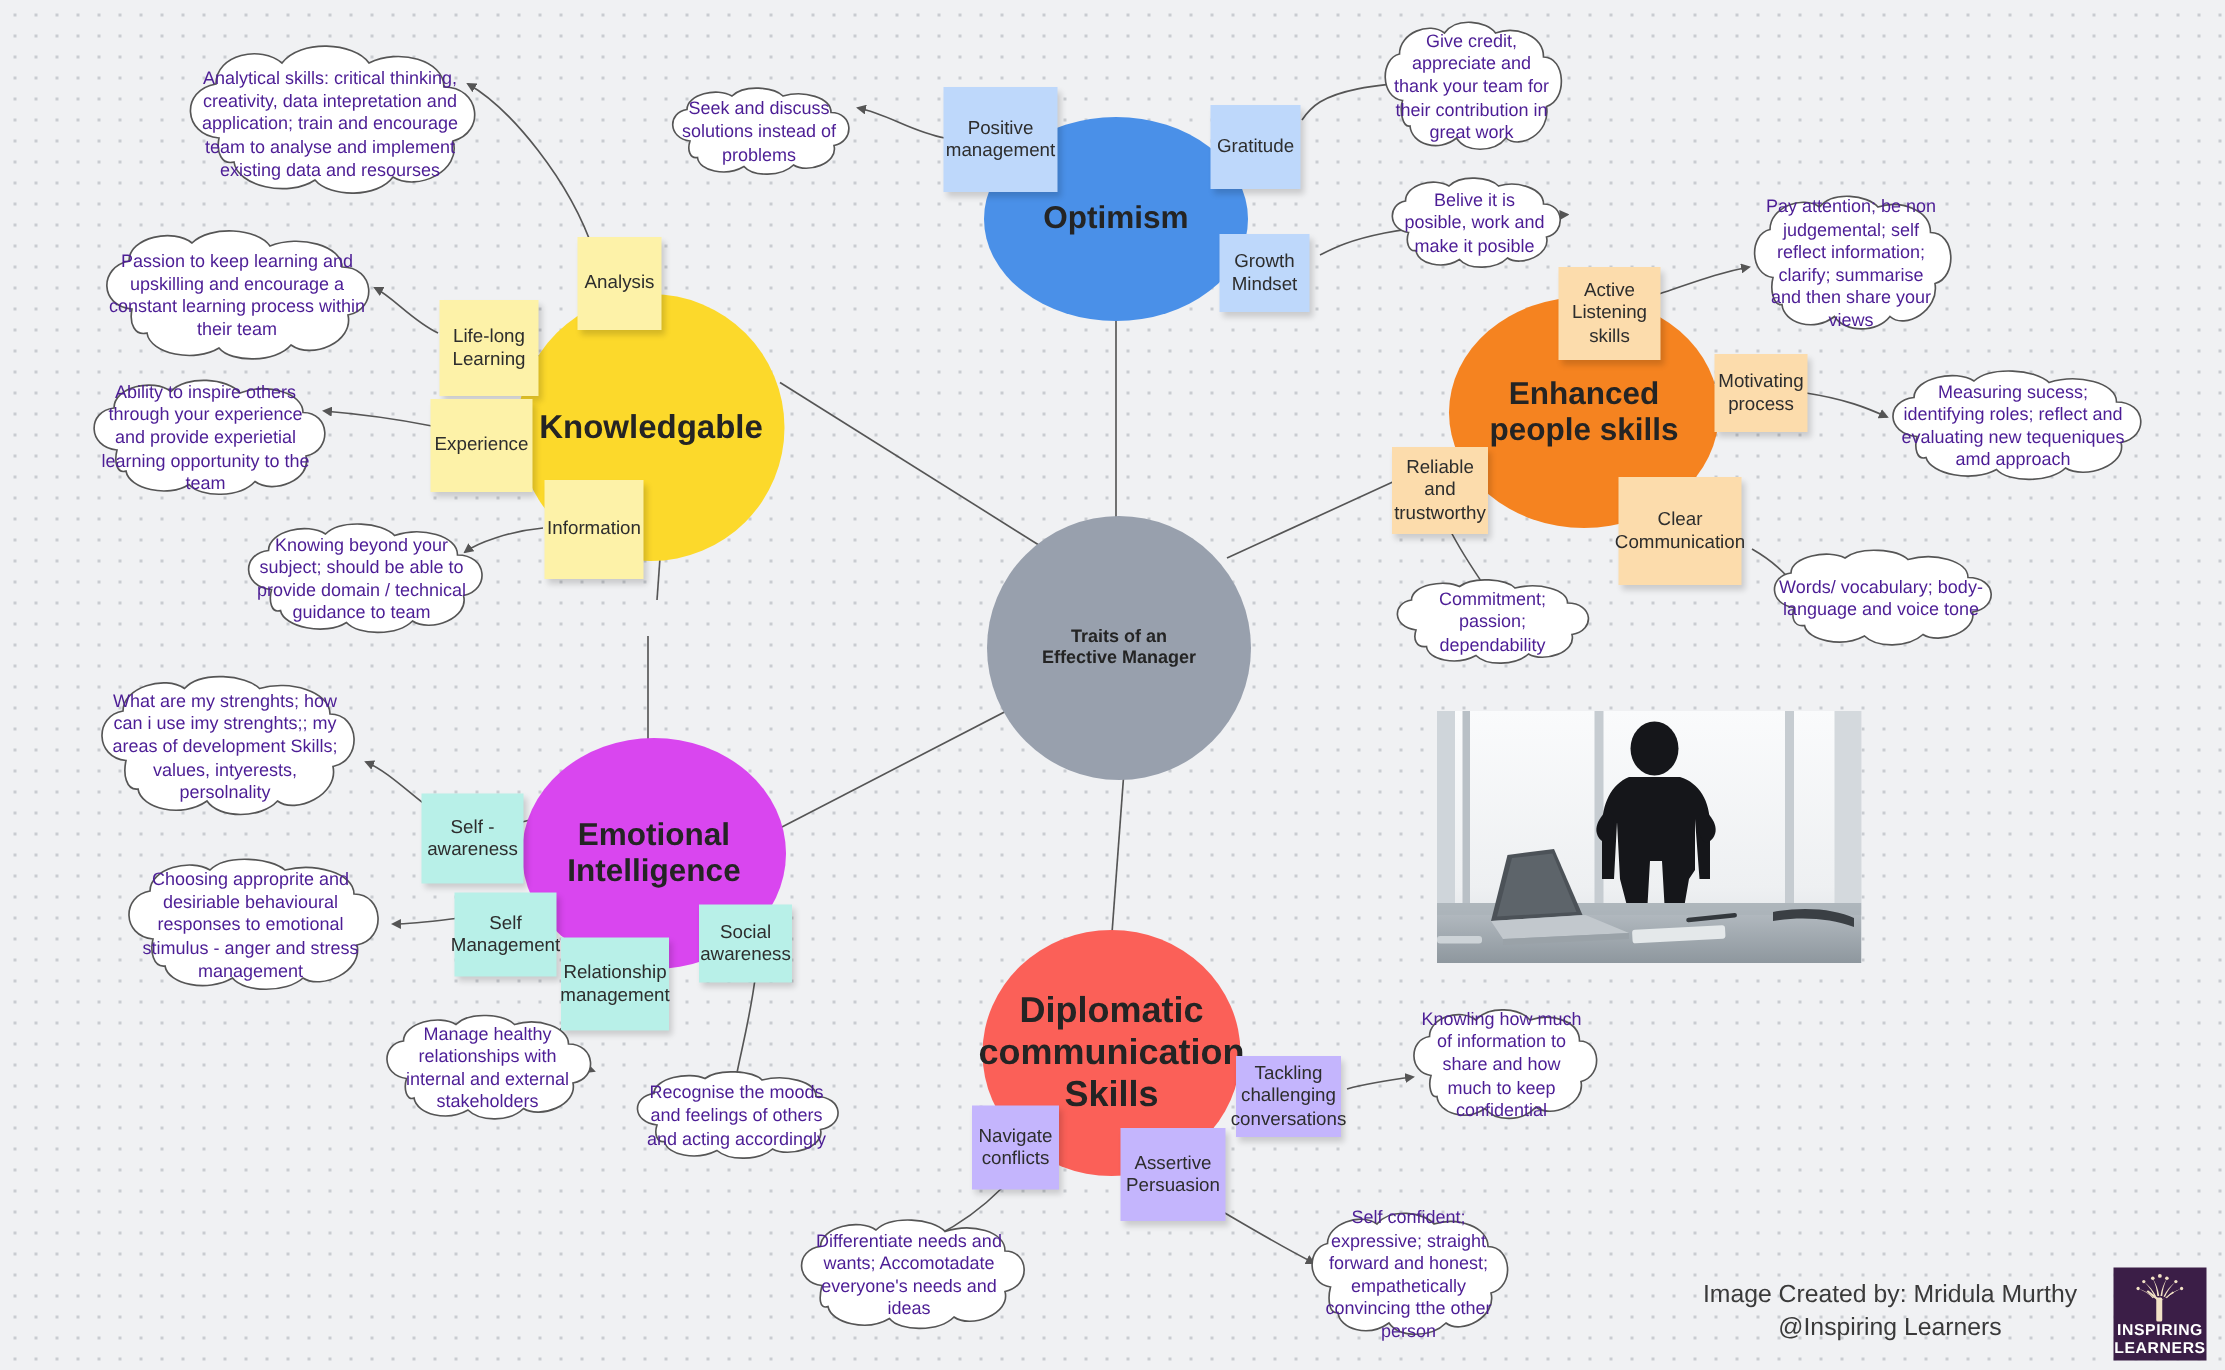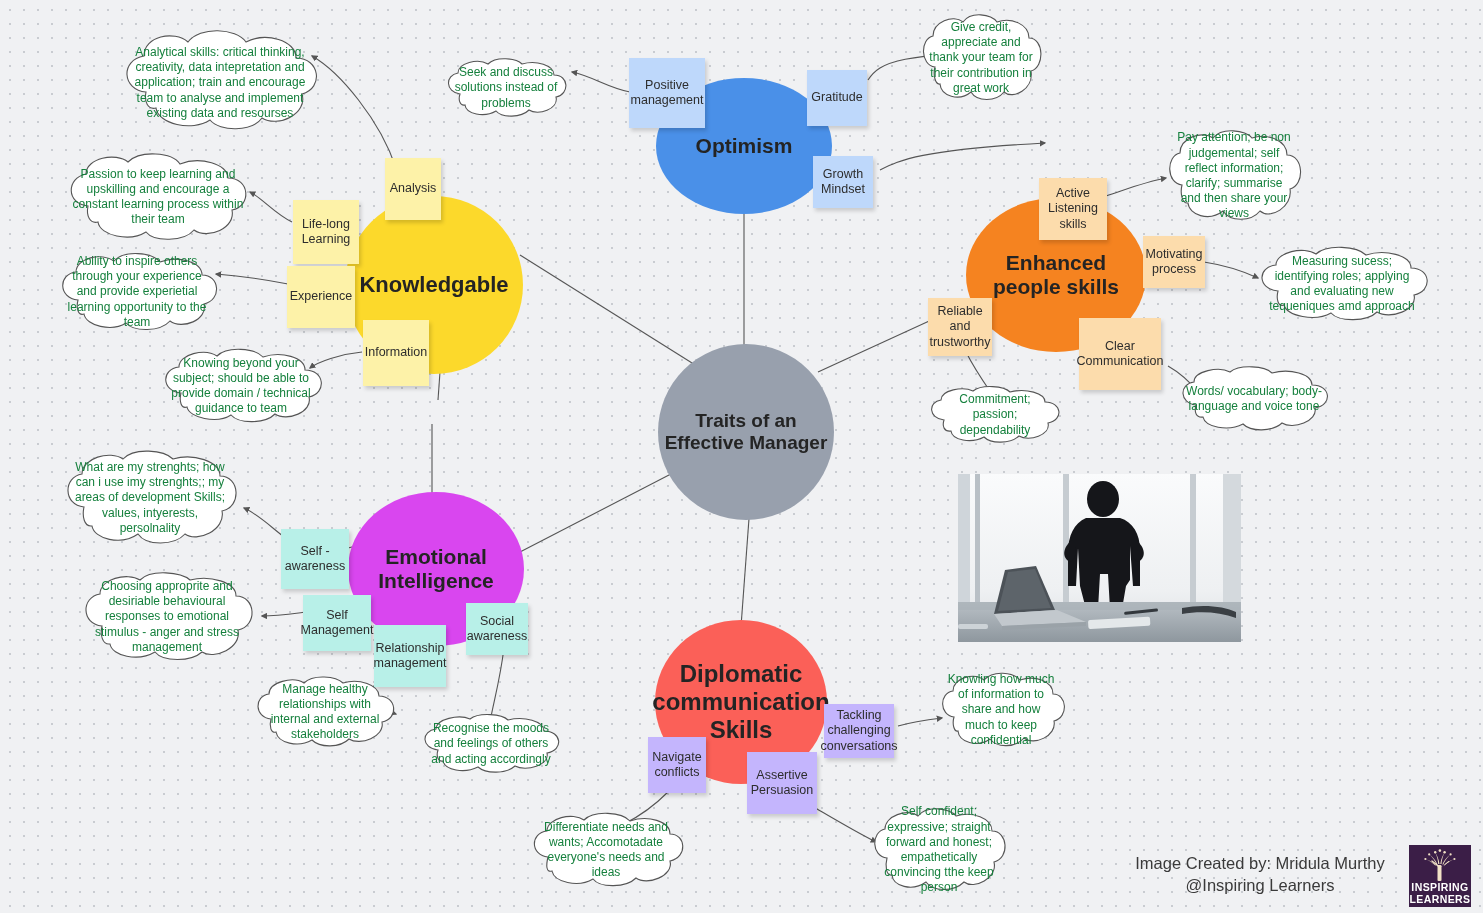--- a/index.html
+++ b/index.html
@@ -15,21 +15,21 @@
   #canvas{position:relative;width:1483px;height:913px;}
   svg.links{position:absolute;left:0;top:0;width:1483px;height:913px;pointer-events:none;}
 
   
   .hub{
     position:absolute;border-radius:50%;
     display:flex;align-items:center;justify-content:center;text-align:center;
     font-weight:bold;line-height:1.16;color:#242424;
     box-sizing:border-box;padding:6px;
   }
-  .hub-center{background:#98a0ad;font-size:19px;align-items:center;}
+  .hub-center{background:#98a0ad;font-size:12px;align-items:center;}
   .hub-know{background:#fcd92b;font-size:22px;}
   .hub-opt{background:#4a90e8;font-size:21px;}
   .hub-people{background:#f58320;font-size:21px;}
   .hub-ei{background:#d946ef;font-size:21px;}
   .hub-dip{background:#fb6058;font-size:24px;}
 
   
   .note{
     position:absolute;box-sizing:border-box;
     display:flex;align-items:center;justify-content:center;text-align:center;
@@ -41,21 +41,21 @@
   .n-orange{background:#fcdcac;}
   .n-teal{background:#b8f0e8;}
   .n-pink{background:#c4b5fd;}
 
   
   .cloudwrap{position:absolute;}
   .cloudwrap svg{position:absolute;left:0;top:0;overflow:visible;}
   .cloudtext{
     position:absolute;left:0;top:0;width:100%;height:100%;
     display:flex;align-items:center;justify-content:center;text-align:center;
-    font-size:12px;line-height:1.27;color:#15803d;box-sizing:border-box;padding:0 14px;
+    font-size:12px;line-height:1.27;color:#4c1d95;box-sizing:border-box;padding:0 14px;
   }
 
   
   .photo{position:absolute;overflow:hidden;background:#d8dde2;}
   .photo svg{display:block;}
 
   
   .credit{
     position:absolute;text-align:center;font-size:16.5px;line-height:1.35;color:#3a3a3a;
   }
@@ -198,20 +198,26 @@
         <path d="M20 36 C5 34 5 17 18 15 C18 5 38 0 48 6 C56 -2 76 0 82 6 C96 2 114 7 114 17 C129 17 130 36 116 39 C119 51 98 58 89 52 C81 60 62 60 56 53 C44 60 26 56 25 47 C20 48 18 42 20 36 Z" fill="#fff" stroke="#555" stroke-width="1.1"></path>
       </svg>
     <div class="cloudtext">Seek and discuss solutions instead of problems</div>
   </div>
   <div class="cloudwrap" style="left:915px;top:14px;width:132px;height:88px;">
     <svg width="132" height="88" viewBox="0 0 132 88">
         <path d="M20 53 C5 51 5 25 18 22 C18 8 38 0 48 8 C56 -3 76 0 82 8 C96 3 114 10 114 24 C129 24 130 53 116 57 C119 75 98 86 89 78 C81 88 62 88 56 78 C44 88 26 82 25 70 C20 71 18 60 20 53 Z" fill="#fff" stroke="#555" stroke-width="1.1"></path>
       </svg>
     <div class="cloudtext">Give credit, appreciate and thank your team for their contribution in great work</div>
   </div>
+  <div class="cloudwrap" style="left:920px;top:118px;width:126px;height:62px;">
+    <svg width="126" height="62" viewBox="0 0 126 62">
+        <path d="M19 37 C5 35 5 18 17 16 C17 5 36 0 46 6 C54 -2 73 0 79 6 C92 2 109 8 109 18 C123 18 124 37 111 40 C114 52 94 60 85 54 C77 62 59 62 53 55 C42 62 25 58 24 49 C19 50 17 43 19 37 Z" fill="#fff" stroke="#555" stroke-width="1.1"></path>
+      </svg>
+    <div class="cloudtext">Belive it is posible, work and make it posible</div>
+  </div>
 
   <div class="hub hub-people" style="left:966px;top:198px;width:180px;height:154px;">
     <span>Enhanced people skills</span>
   </div>
   <div class="note n-orange" style="left:1039px;top:178px;width:68px;height:62px;">
     <span style="white-space:pre-line;">Active
 Listening
 skills</span>
   </div>
   <div class="note n-orange" style="left:1143px;top:236px;width:62px;height:52px;">
@@ -231,21 +237,21 @@
   <div class="cloudwrap" style="left:1160px;top:130px;width:148px;height:92px;">
     <svg width="148" height="92" viewBox="0 0 148 92">
         <path d="M22 55 C6 53 6 26 20 23 C20 8 42 0 53 8 C62 -3 85 0 92 8 C107 3 127 10 127 25 C144 25 145 55 130 59 C133 77 110 90 100 81 C91 92 70 92 63 81 C49 92 29 85 28 73 C22 74 20 63 22 55 Z" fill="#fff" stroke="#555" stroke-width="1.1"></path>
       </svg>
     <div class="cloudtext">Pay attention; be non judgemental; self reflect information; clarify; summarise and then share your views</div>
   </div>
   <div class="cloudwrap" style="left:1250px;top:246px;width:184px;height:76px;">
     <svg width="184" height="76" viewBox="0 0 184 76">
         <path d="M28 45 C7 43 7 21 26 19 C26 6 54 0 66 8 C77 -2 107 0 116 9 C135 3 161 9 161 22 C181 22 183 45 164 49 C168 64 140 74 127 66 C117 76 89 76 81 67 C65 76 37 70 34 59 C28 61 26 53 28 45 Z" fill="#fff" stroke="#555" stroke-width="1.1"></path>
       </svg>
-    <div class="cloudtext">Measuring sucess; identifying roles;  applying and evaluating new tequeniques amd approach</div>
+    <div class="cloudtext">Measuring sucess; identifying roles;  reflect and evaluating new tequeniques amd approach</div>
   </div>
   <div class="cloudwrap" style="left:922px;top:386px;width:146px;height:58px;">
     <svg width="146" height="58" viewBox="0 0 146 58">
         <path d="M22 34 C6 32 6 16 19 14 C19 4 41 0 51 5 C60 -2 82 0 88 6 C104 2 123 7 123 16 C140 16 142 34 126 37 C129 49 107 56 97 50 C88 58 69 58 62 51 C49 58 30 54 29 45 C22 46 20 40 22 34 Z" fill="#fff" stroke="#555" stroke-width="1.1"></path>
       </svg>
     <div class="cloudtext">Commitment; passion; dependability</div>
   </div>
   <div class="cloudwrap" style="left:1172px;top:366px;width:164px;height:66px;">
     <svg width="164" height="66" viewBox="0 0 164 66">
         <path d="M24 39 C7 37 7 18 22 16 C22 5 47 0 58 6 C68 -2 93 0 100 7 C118 2 140 8 140 19 C159 19 161 39 143 42 C146 55 121 64 110 57 C100 66 79 66 71 58 C56 66 33 61 31 51 C24 52 22 46 24 39 Z" fill="#fff" stroke="#555" stroke-width="1.1"></path>
@@ -324,21 +330,21 @@
   <div class="cloudwrap" style="left:523px;top:812px;width:166px;height:76px;">
     <svg width="166" height="76" viewBox="0 0 166 76">
         <path d="M25 45 C7 43 7 21 24 19 C24 6 50 0 61 8 C71 -2 99 0 107 9 C125 3 147 9 147 22 C163 22 165 45 147 49 C151 64 124 74 113 66 C103 76 77 76 70 67 C55 76 31 70 29 59 C23 61 23 53 25 45 Z" fill="#fff" stroke="#555" stroke-width="1.1"></path>
       </svg>
     <div class="cloudtext">Differentiate needs and wants; Accomotadate everyone's needs and ideas</div>
   </div>
   <div class="cloudwrap" style="left:865px;top:808px;width:148px;height:84px;">
     <svg width="148" height="84" viewBox="0 0 148 84">
         <path d="M22 50 C6 48 6 24 20 21 C20 8 42 0 53 8 C62 -3 84 0 91 8 C107 3 127 10 127 23 C143 23 145 50 129 54 C133 70 109 82 99 74 C89 84 68 84 61 74 C47 84 28 78 27 67 C21 68 20 58 22 50 Z" fill="#fff" stroke="#555" stroke-width="1.1"></path>
       </svg>
-    <div class="cloudtext">Self confident; expressive; straight forward and honest; empathetically convincing tthe keep person</div>
+    <div class="cloudtext">Self confident; expressive; straight forward and honest; empathetically convincing tthe other person</div>
   </div>
 
   <div class="photo" style="left:958px;top:474px;width:283px;height:168px;">
     <svg width="283" height="168" viewBox="0 0 283 168">
       <defs>
         <linearGradient id="win" x1="0" y1="0" x2="0" y2="1">
           <stop offset="0%" stop-color="#fafbfc"></stop>
             <stop offset="70%" stop-color="#eef0f2"></stop>
             <stop offset="100%" stop-color="#d9dde1"></stop>
         </linearGradient>

